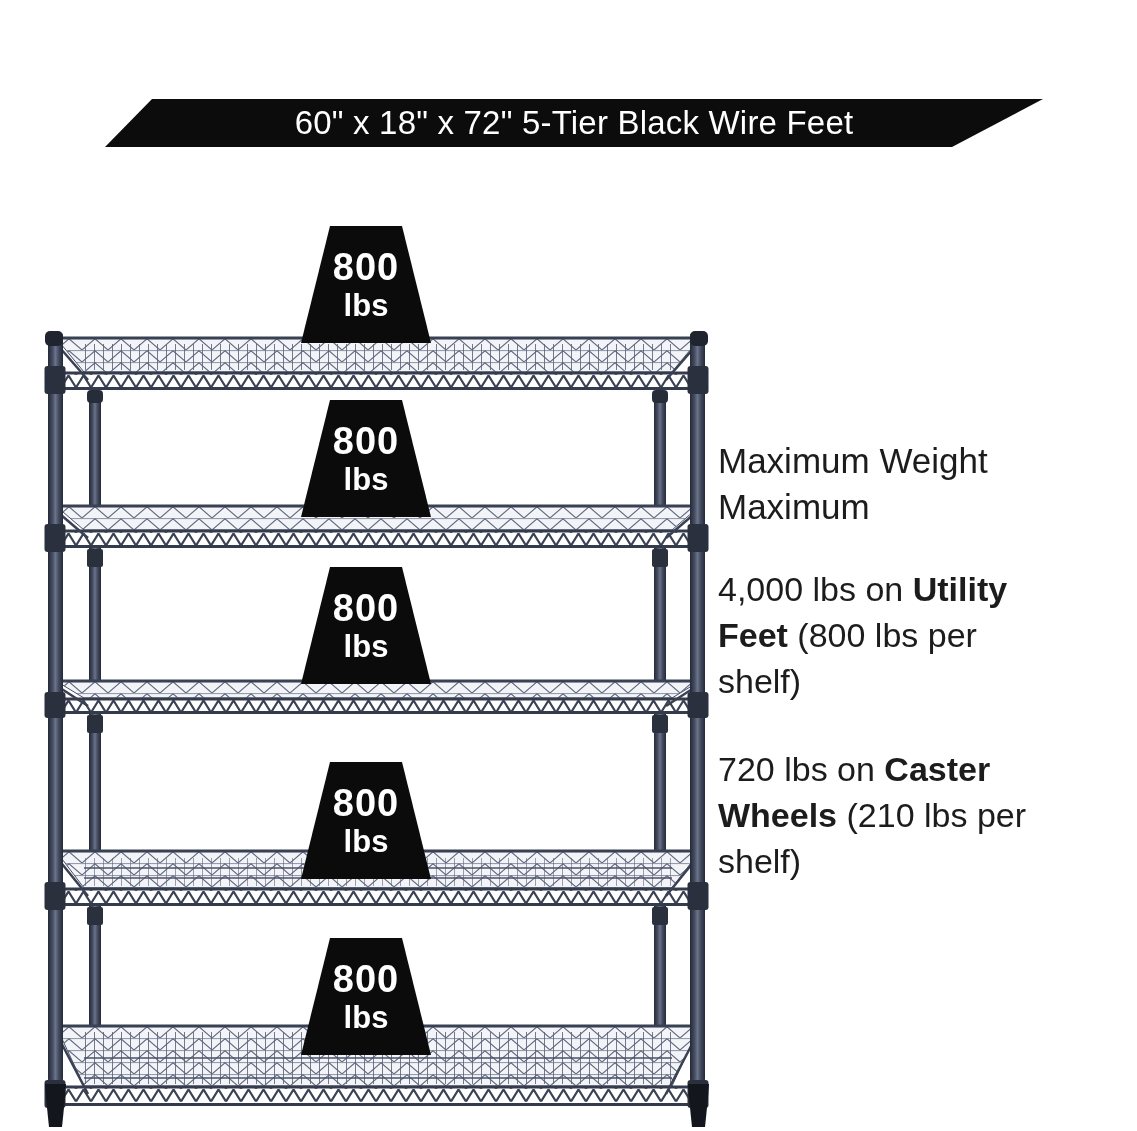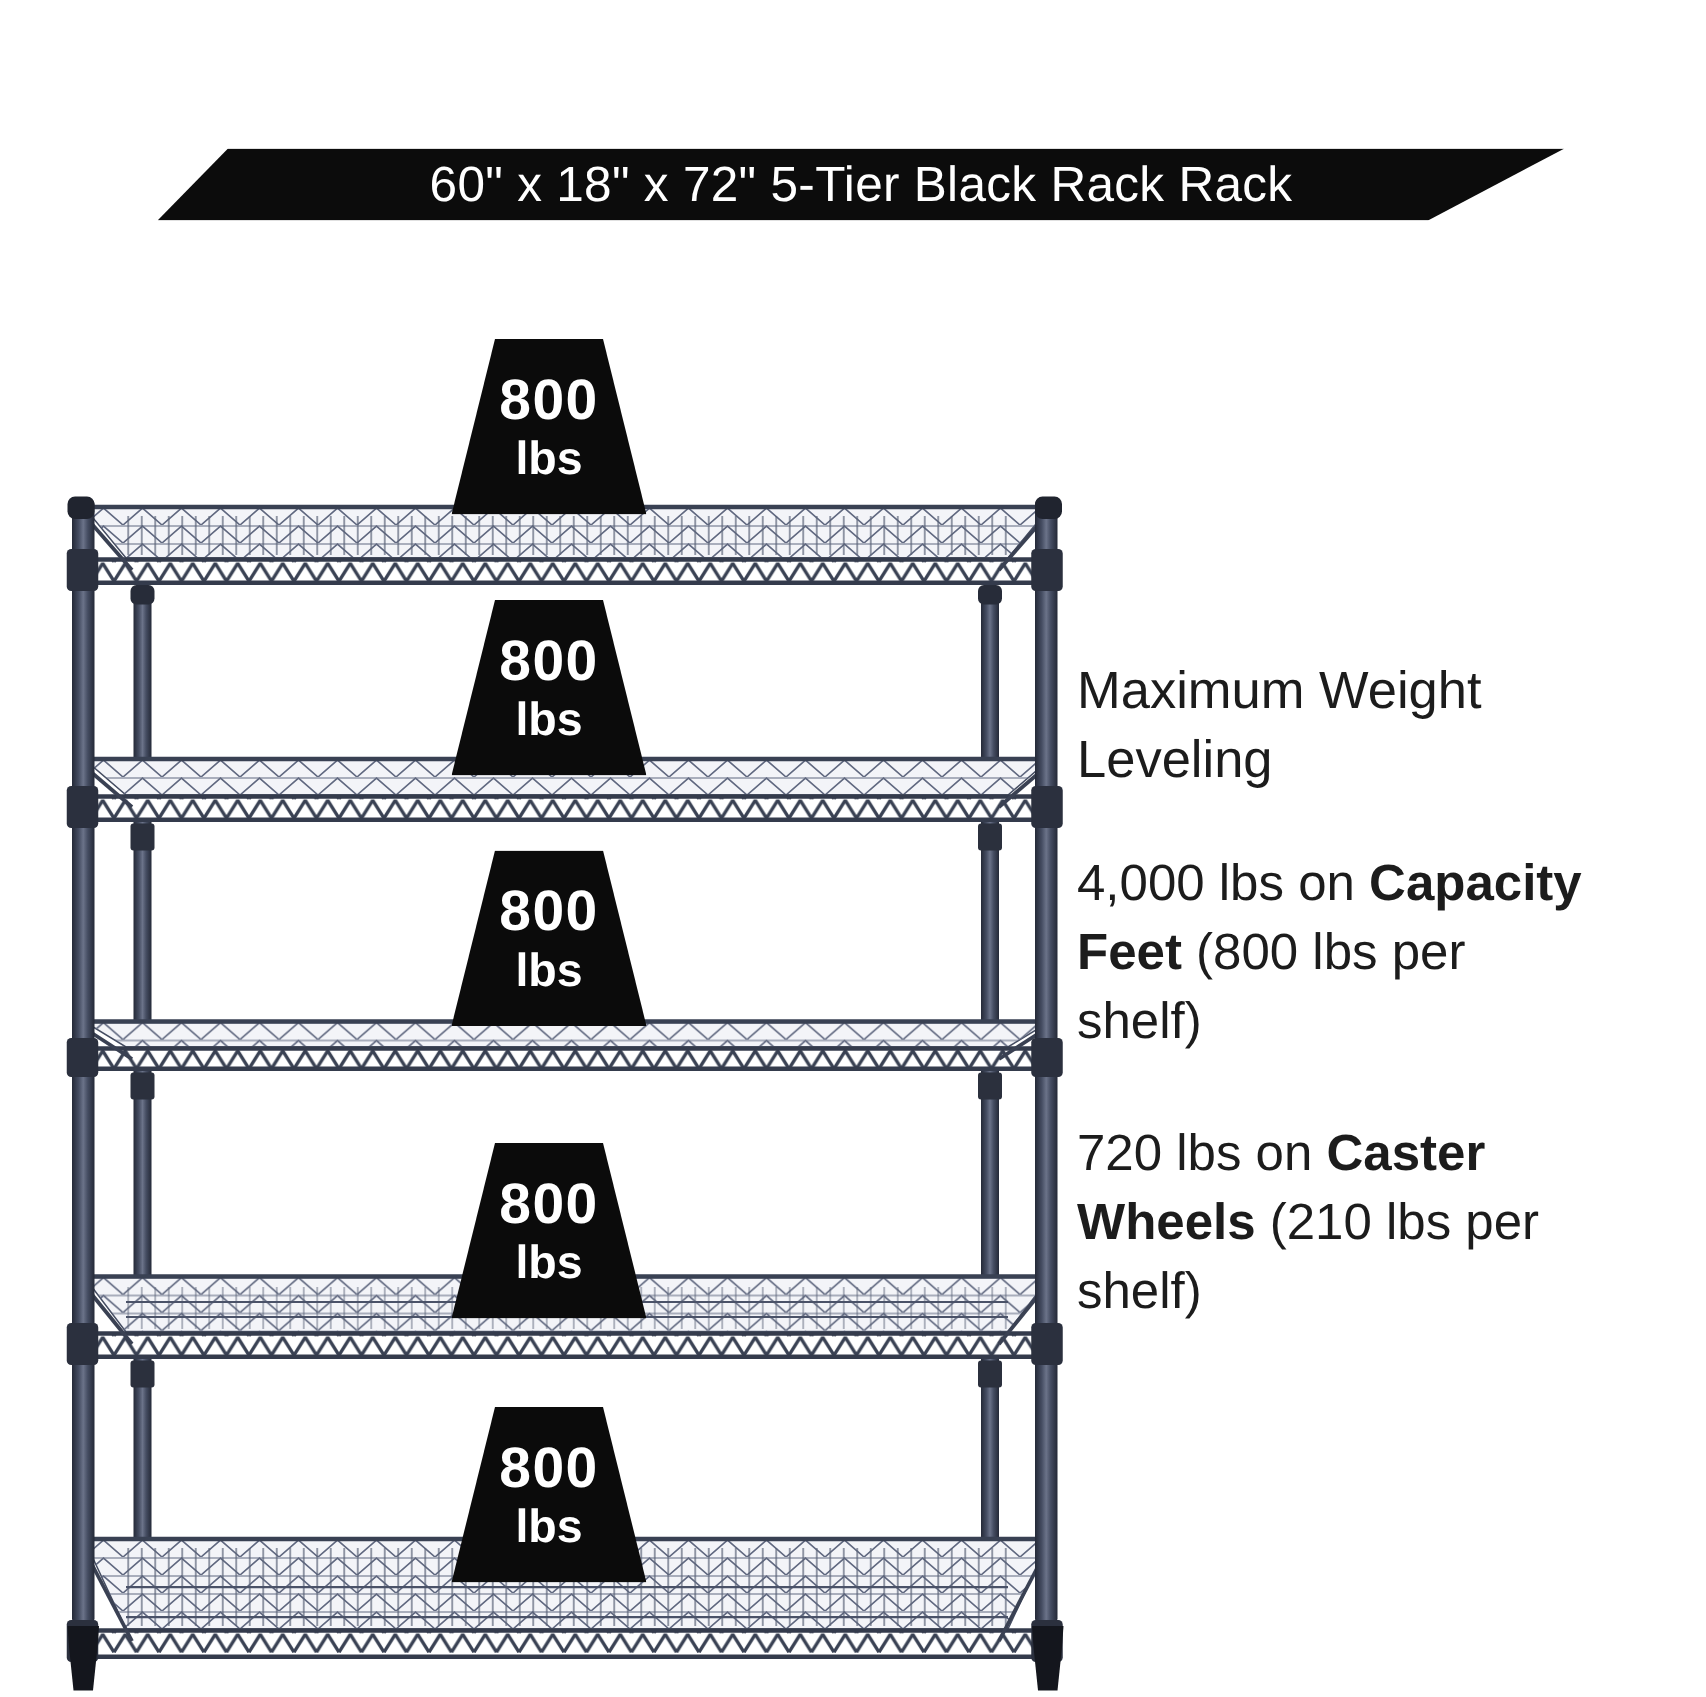--- a/index.html
+++ b/index.html
@@ -186,21 +186,21 @@
       <rect x="687.5" y="882" width="21" height="28" rx="3" fill="#2b303e"></rect>
       <rect x="44.5" y="1080" width="21" height="28" rx="3" fill="#2b303e"></rect>
       <rect x="687.5" y="1080" width="21" height="28" rx="3" fill="#2b303e"></rect>
 
       <path d="M45,1084 h21 l-1,14 -3,29 h-13 l-3,-29 z" fill="#14161d"></path>
       <path d="M688,1084 h21 l-1,14 -3,29 h-13 l-3,-29 z" fill="#14161d"></path>
     </g>
   </svg>
 
 
-  <div class="banner"><span>60" x 18" x 72" 5-Tier </span><span class="hl">Black</span><span> Rack Rack</span></div>
+  <div class="banner"><span>60" x 18" x 72" 5-Tier </span><span class="hl">Black</span><span> Wire Feet</span></div>
 
   <div class="badge" style="top:226px">
     <div class="v">800</div>
     <div class="u">lbs</div>
   </div>
   <div class="badge" style="top:400px">
     <div class="v">800</div>
     <div class="u">lbs</div>
   </div>
   <div class="badge" style="top:567px">
@@ -210,18 +210,18 @@
   <div class="badge" style="top:762px">
     <div class="v">800</div>
     <div class="u">lbs</div>
   </div>
   <div class="badge" style="top:938px">
     <div class="v">800</div>
     <div class="u">lbs</div>
   </div>
 
   <aside class="info">
-    <h2><span>Maximum Weight</span><br><span>Leveling</span></h2>
-    <p class="leveling"><span>4,000 lbs on </span><b>Capacity</b><br><b>Feet</b><span> (800 lbs per</span><br><span>shelf)</span></p>
+    <h2><span>Maximum Weight</span><br><span>Maximum</span></h2>
+    <p class="leveling"><span>4,000 lbs on </span><b>Utility</b><br><b>Feet</b><span> (800 lbs per</span><br><span>shelf)</span></p>
     <p class="caster"><span>720 lbs on </span><b>Caster</b><br><b>Wheels</b><span> (210 lbs per</span><br><span>shelf)</span></p>
   </aside>
 
 </div>
 
 </body></html>

